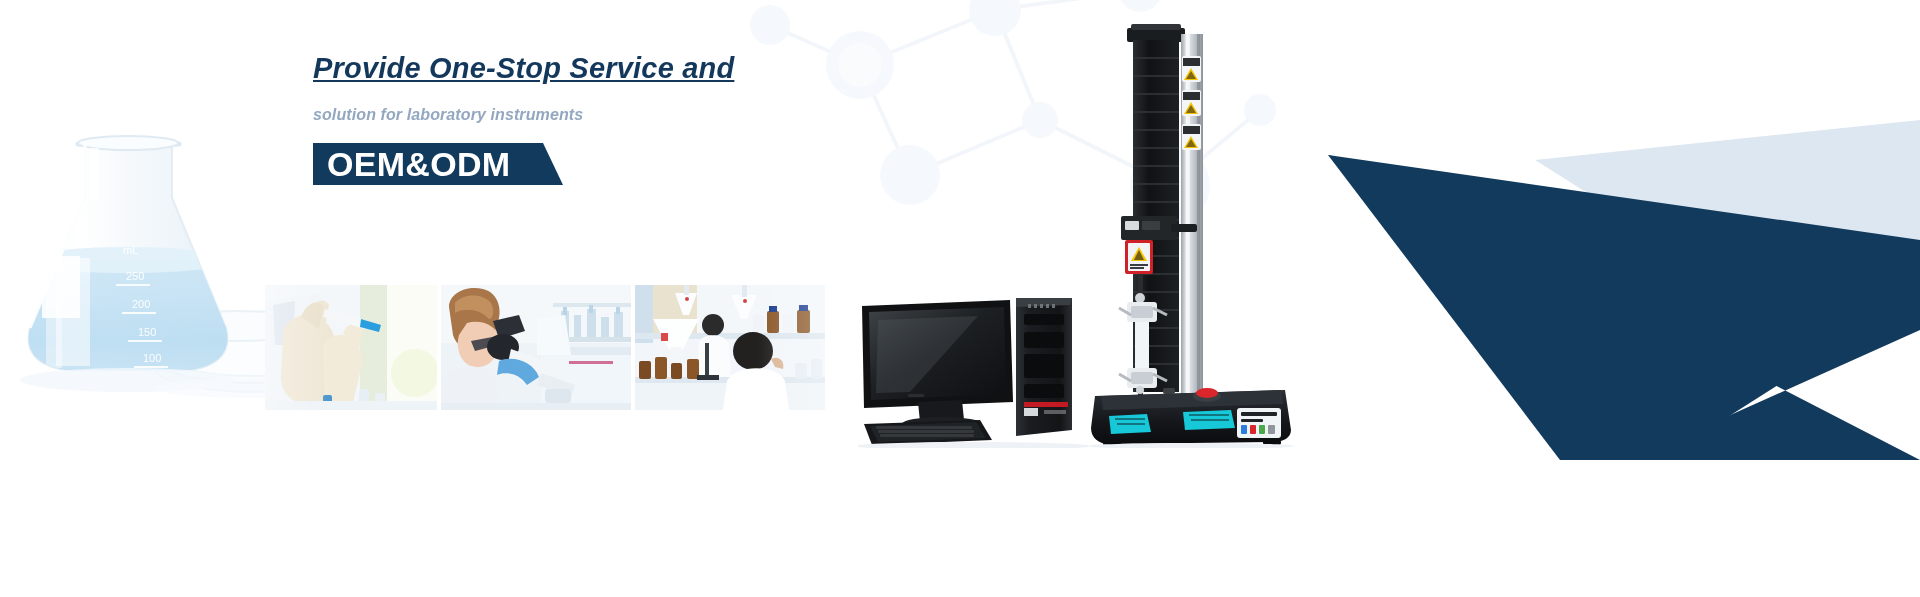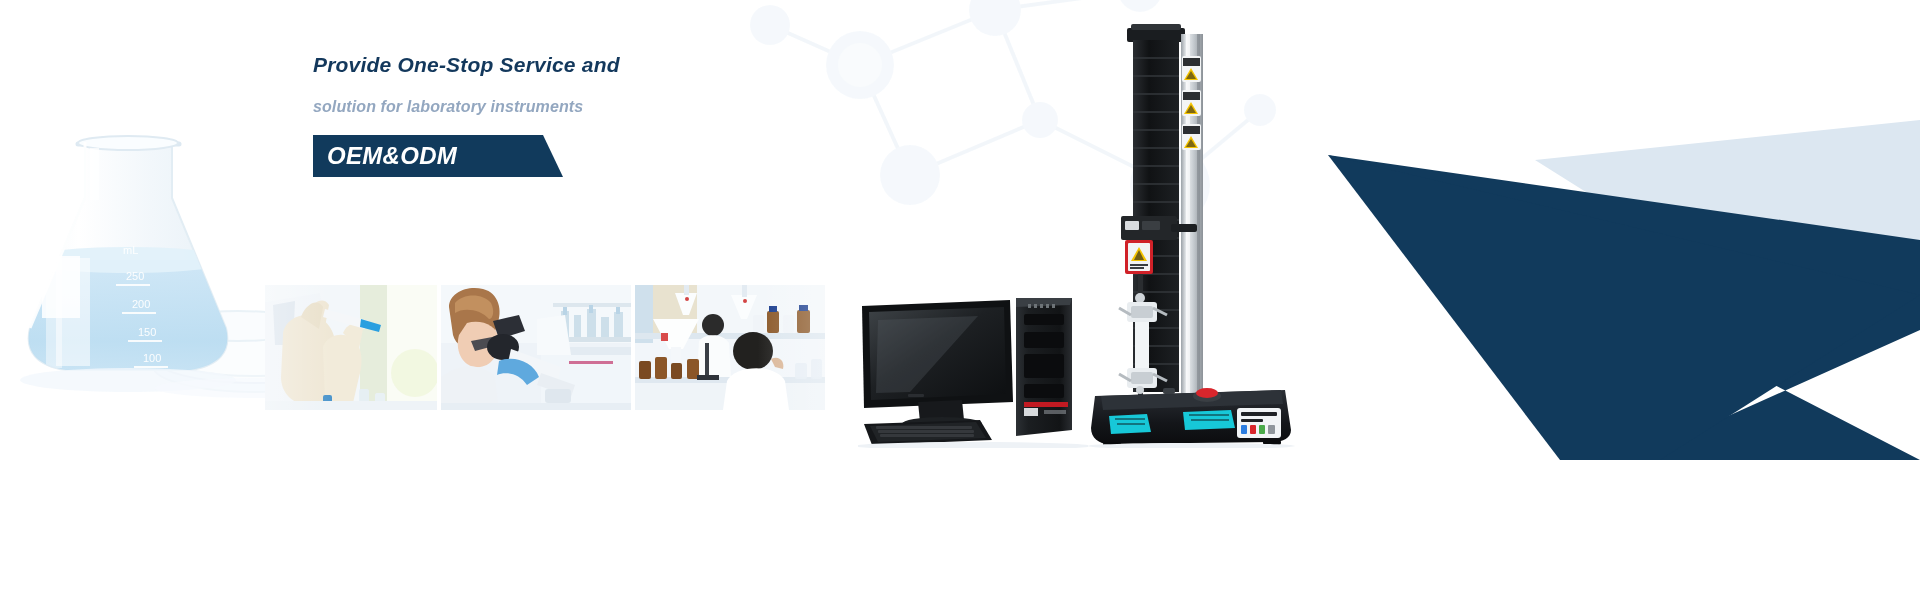--- a/index.html
+++ b/index.html
@@ -16,36 +16,36 @@
 
   
   .molecule{position:absolute;left:740px;top:-30px;width:560px;height:300px;opacity:.55;pointer-events:none;}
 
   
   .glassware{position:absolute;left:-10px;top:108px;width:420px;height:400px;pointer-events:none;}
 
   
   .copy{position:absolute;left:313px;top:54px;width:560px;}
   .line1{
-    font-size:21px;font-weight:bold;font-style:italic;
-    color:#13385c;letter-spacing:.2px;line-height:1.0;white-space:nowrap;
+    font-size:29px;font-weight:bold;font-style:italic;
+    color:#13385c;letter-spacing:.2px;line-height:1.0;white-space:nowrap;text-decoration:underline;
   }
   .line2{
     font-size:16px;font-weight:bold;font-style:italic;
     color:#93a7c0;letter-spacing:.1px;line-height:1.0;margin-top:24px;white-space:nowrap;
   }
   .badge-wrap{margin-top:20px;position:relative;height:42px;width:250px;}
   .badge-shape{
     position:absolute;left:0;top:0;width:250px;height:42px;
     background:#113A5C;
     clip-path:polygon(0 0, 230px 0, 250px 42px, 0 42px);
   }
   .badge-text{
     position:absolute;left:14px;top:3px;
-    font-size:24px;font-weight:bold;font-style:italic;
+    font-size:34px;font-weight:bold;
     color:#ffffff;letter-spacing:.3px;line-height:36px;white-space:nowrap;
   }
 
   
   .photostrip{
     position:absolute;left:265px;top:285px;width:560px;height:125px;
     display:flex;gap:4px;
   }
   .photo{position:relative;overflow:hidden;background:#eef3f7;}
   .p1{width:172px;}

